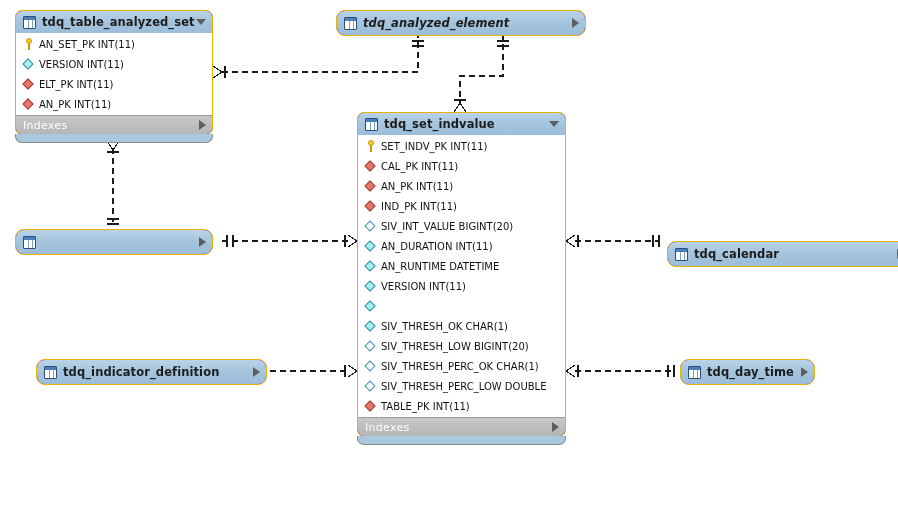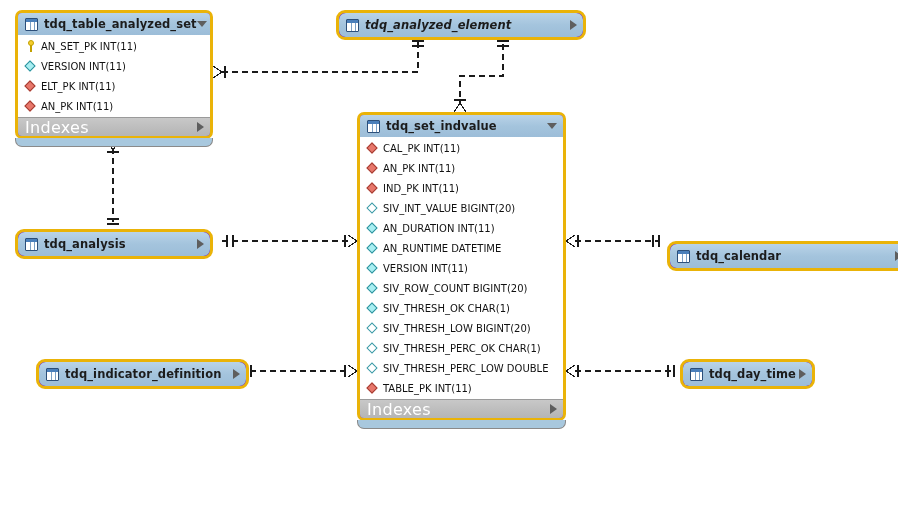--- a/index.html
+++ b/index.html
@@ -27,21 +27,21 @@
     height: 510px;
     pointer-events: none;
   }
 
   
   .entity {
     position: absolute;
     box-sizing: border-box;
   }
   .entity-body {
-    border: 3px solid #eab308;
+    border: 1px solid #eab308;
     border-radius: 7px;
     background: #6d28d9;
     overflow: hidden;
     box-sizing: border-box;
   }
   .ent-header {
     height: 22px;
     display: flex;
     align-items: center;
     padding: 0 6px 0 7px;
@@ -159,21 +159,21 @@
   .ent-footer {
     height: 19px;
     background: linear-gradient(to bottom, #c8c8c8 0%, #bdbdbd 55%, #b5b5b5 100%);
     display: flex;
     align-items: center;
     padding: 0 6px 0 7px;
     border-top: 1px solid #9a9a9a;
     box-sizing: border-box;
   }
   .ent-footer .lbl {
-    font-size: 16px;
+    font-size: 11px;
     color: #ffffff;
     flex: 1 1 auto;
     letter-spacing: 0.3px;
   }
   .ent-base {
     height: 9px;
     background: #a8c8de;
     border: 1px solid #8a8a8a;
     border-top: none;
     border-radius: 0 0 7px 7px;
@@ -302,20 +302,24 @@
 
   <div class="entity" style="left:357px; top:112px; width:209px;">
     <div class="entity-body">
       <div class="ent-header">
         <span class="tbl-icon"></span>
         <span class="ent-title">tdq_set_indvalue</span>
         <span class="caret-down"></span>
       </div>
       <div class="ent-fields">
         <div class="field-row">
+          <span class="f-icon ic-key"></span>
+          <span>SET_INDV_PK INT(11)</span>
+        </div>
+        <div class="field-row">
           <span class="f-icon ic-diamond ic-red"></span>
           <span>CAL_PK INT(11)</span>
         </div>
         <div class="field-row">
           <span class="f-icon ic-diamond ic-red"></span>
           <span>AN_PK INT(11)</span>
         </div>
         <div class="field-row">
           <span class="f-icon ic-diamond ic-red"></span>
           <span>IND_PK INT(11)</span>
@@ -331,21 +335,20 @@
         <div class="field-row">
           <span class="f-icon ic-diamond ic-cyan"></span>
           <span>AN_RUNTIME DATETIME</span>
         </div>
         <div class="field-row">
           <span class="f-icon ic-diamond ic-cyan"></span>
           <span>VERSION INT(11)</span>
         </div>
         <div class="field-row">
           <span class="f-icon ic-diamond ic-cyan"></span>
-          <span>SIV_ROW_COUNT BIGINT(20)</span>
         </div>
         <div class="field-row">
           <span class="f-icon ic-diamond ic-cyan"></span>
           <span>SIV_THRESH_OK CHAR(1)</span>
         </div>
         <div class="field-row">
           <span class="f-icon ic-diamond ic-hollow"></span>
           <span>SIV_THRESH_LOW BIGINT(20)</span>
         </div>
         <div class="field-row">
@@ -366,37 +369,36 @@
         <span class="caret-right"></span>
       </div>
     </div>
     <div class="ent-base"></div>
   </div>
 
   <div class="entity" style="left:15px; top:229px; width:198px;">
     <div class="entity-body" style="border-radius:9px;">
       <div class="ent-header collapsed" style="height:24px;">
         <span class="tbl-icon"></span>
-        <span class="ent-title">tdq_analysis</span>
         <span class="caret-right"></span>
       </div>
     </div>
   </div>
 
   <div class="entity" style="left:667px; top:229px; width:244px;margin-top:12px;">
     <div class="entity-body" style="border-radius:9px;">
       <div class="ent-header collapsed" style="height:24px;">
         <span class="tbl-icon"></span>
         <span class="ent-title">tdq_calendar</span>
         <span class="caret-right"></span>
       </div>
     </div>
   </div>
 
-  <div class="entity" style="left:36px; top:359px; width:213px;">
+  <div class="entity" style="left:36px; top:359px; width:231px;">
     <div class="entity-body" style="border-radius:9px;">
       <div class="ent-header collapsed" style="height:24px;">
         <span class="tbl-icon"></span>
         <span class="ent-title">tdq_indicator_definition</span>
         <span class="caret-right"></span>
       </div>
     </div>
   </div>
 
   <div class="entity" style="left:680px; top:359px; width:135px;">

